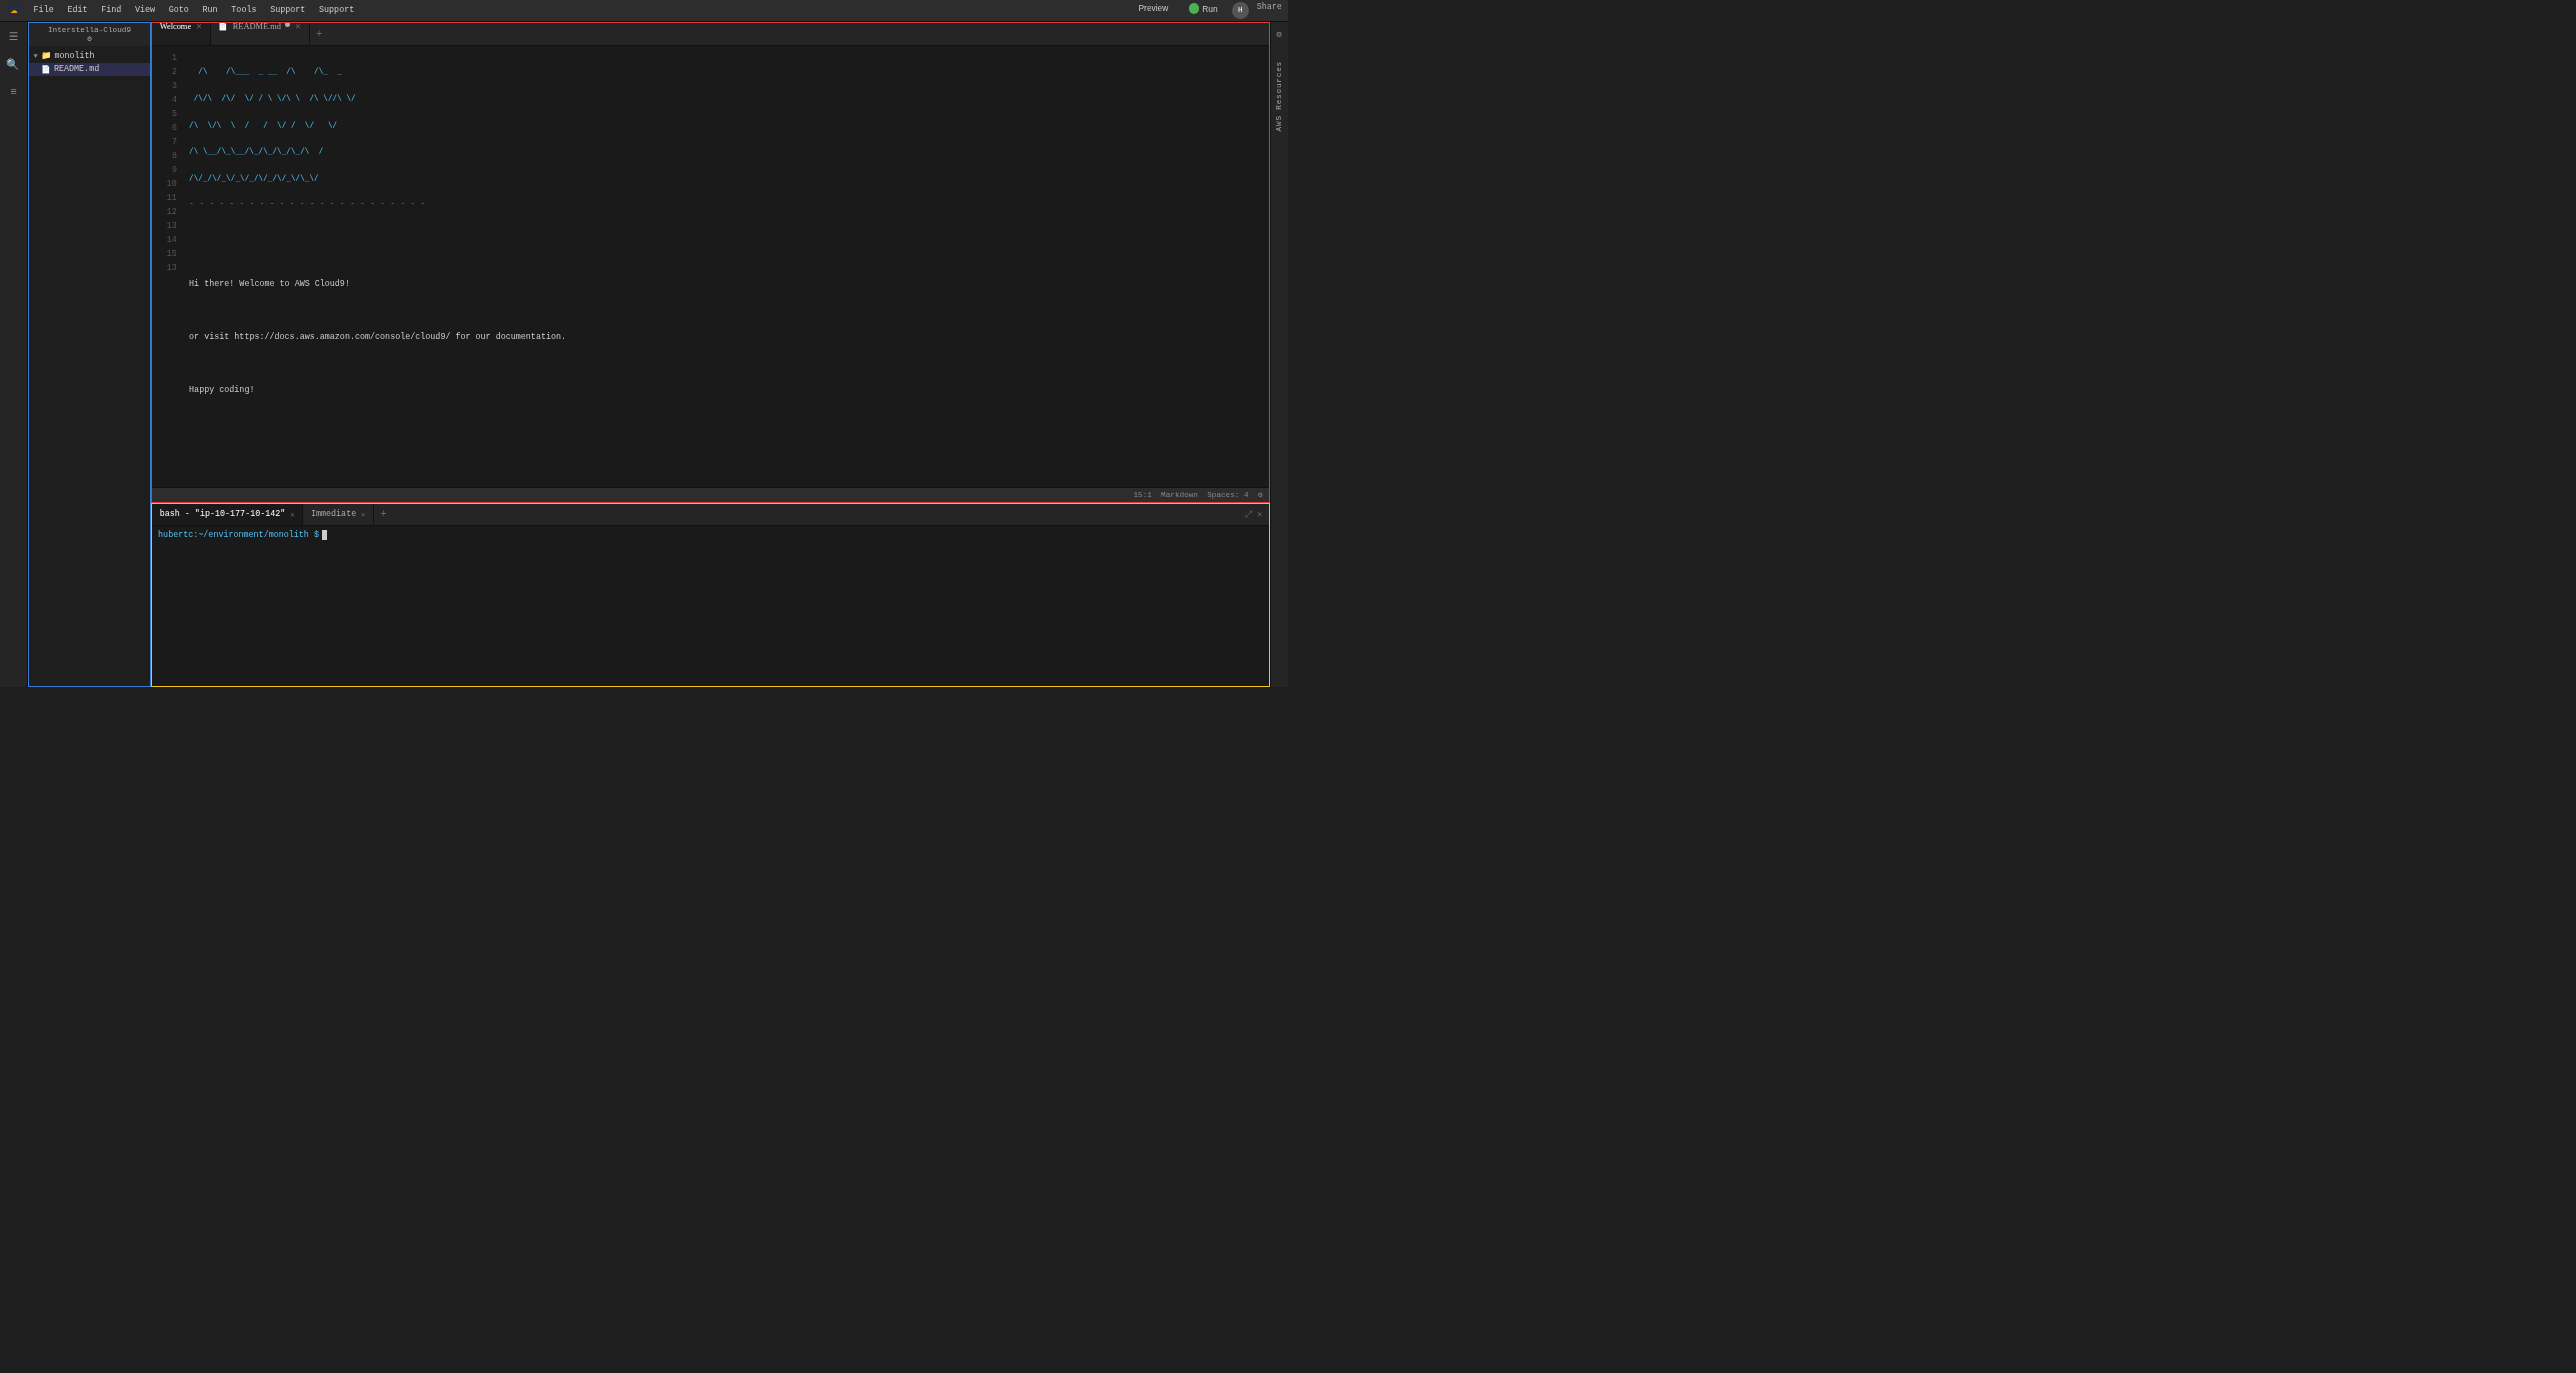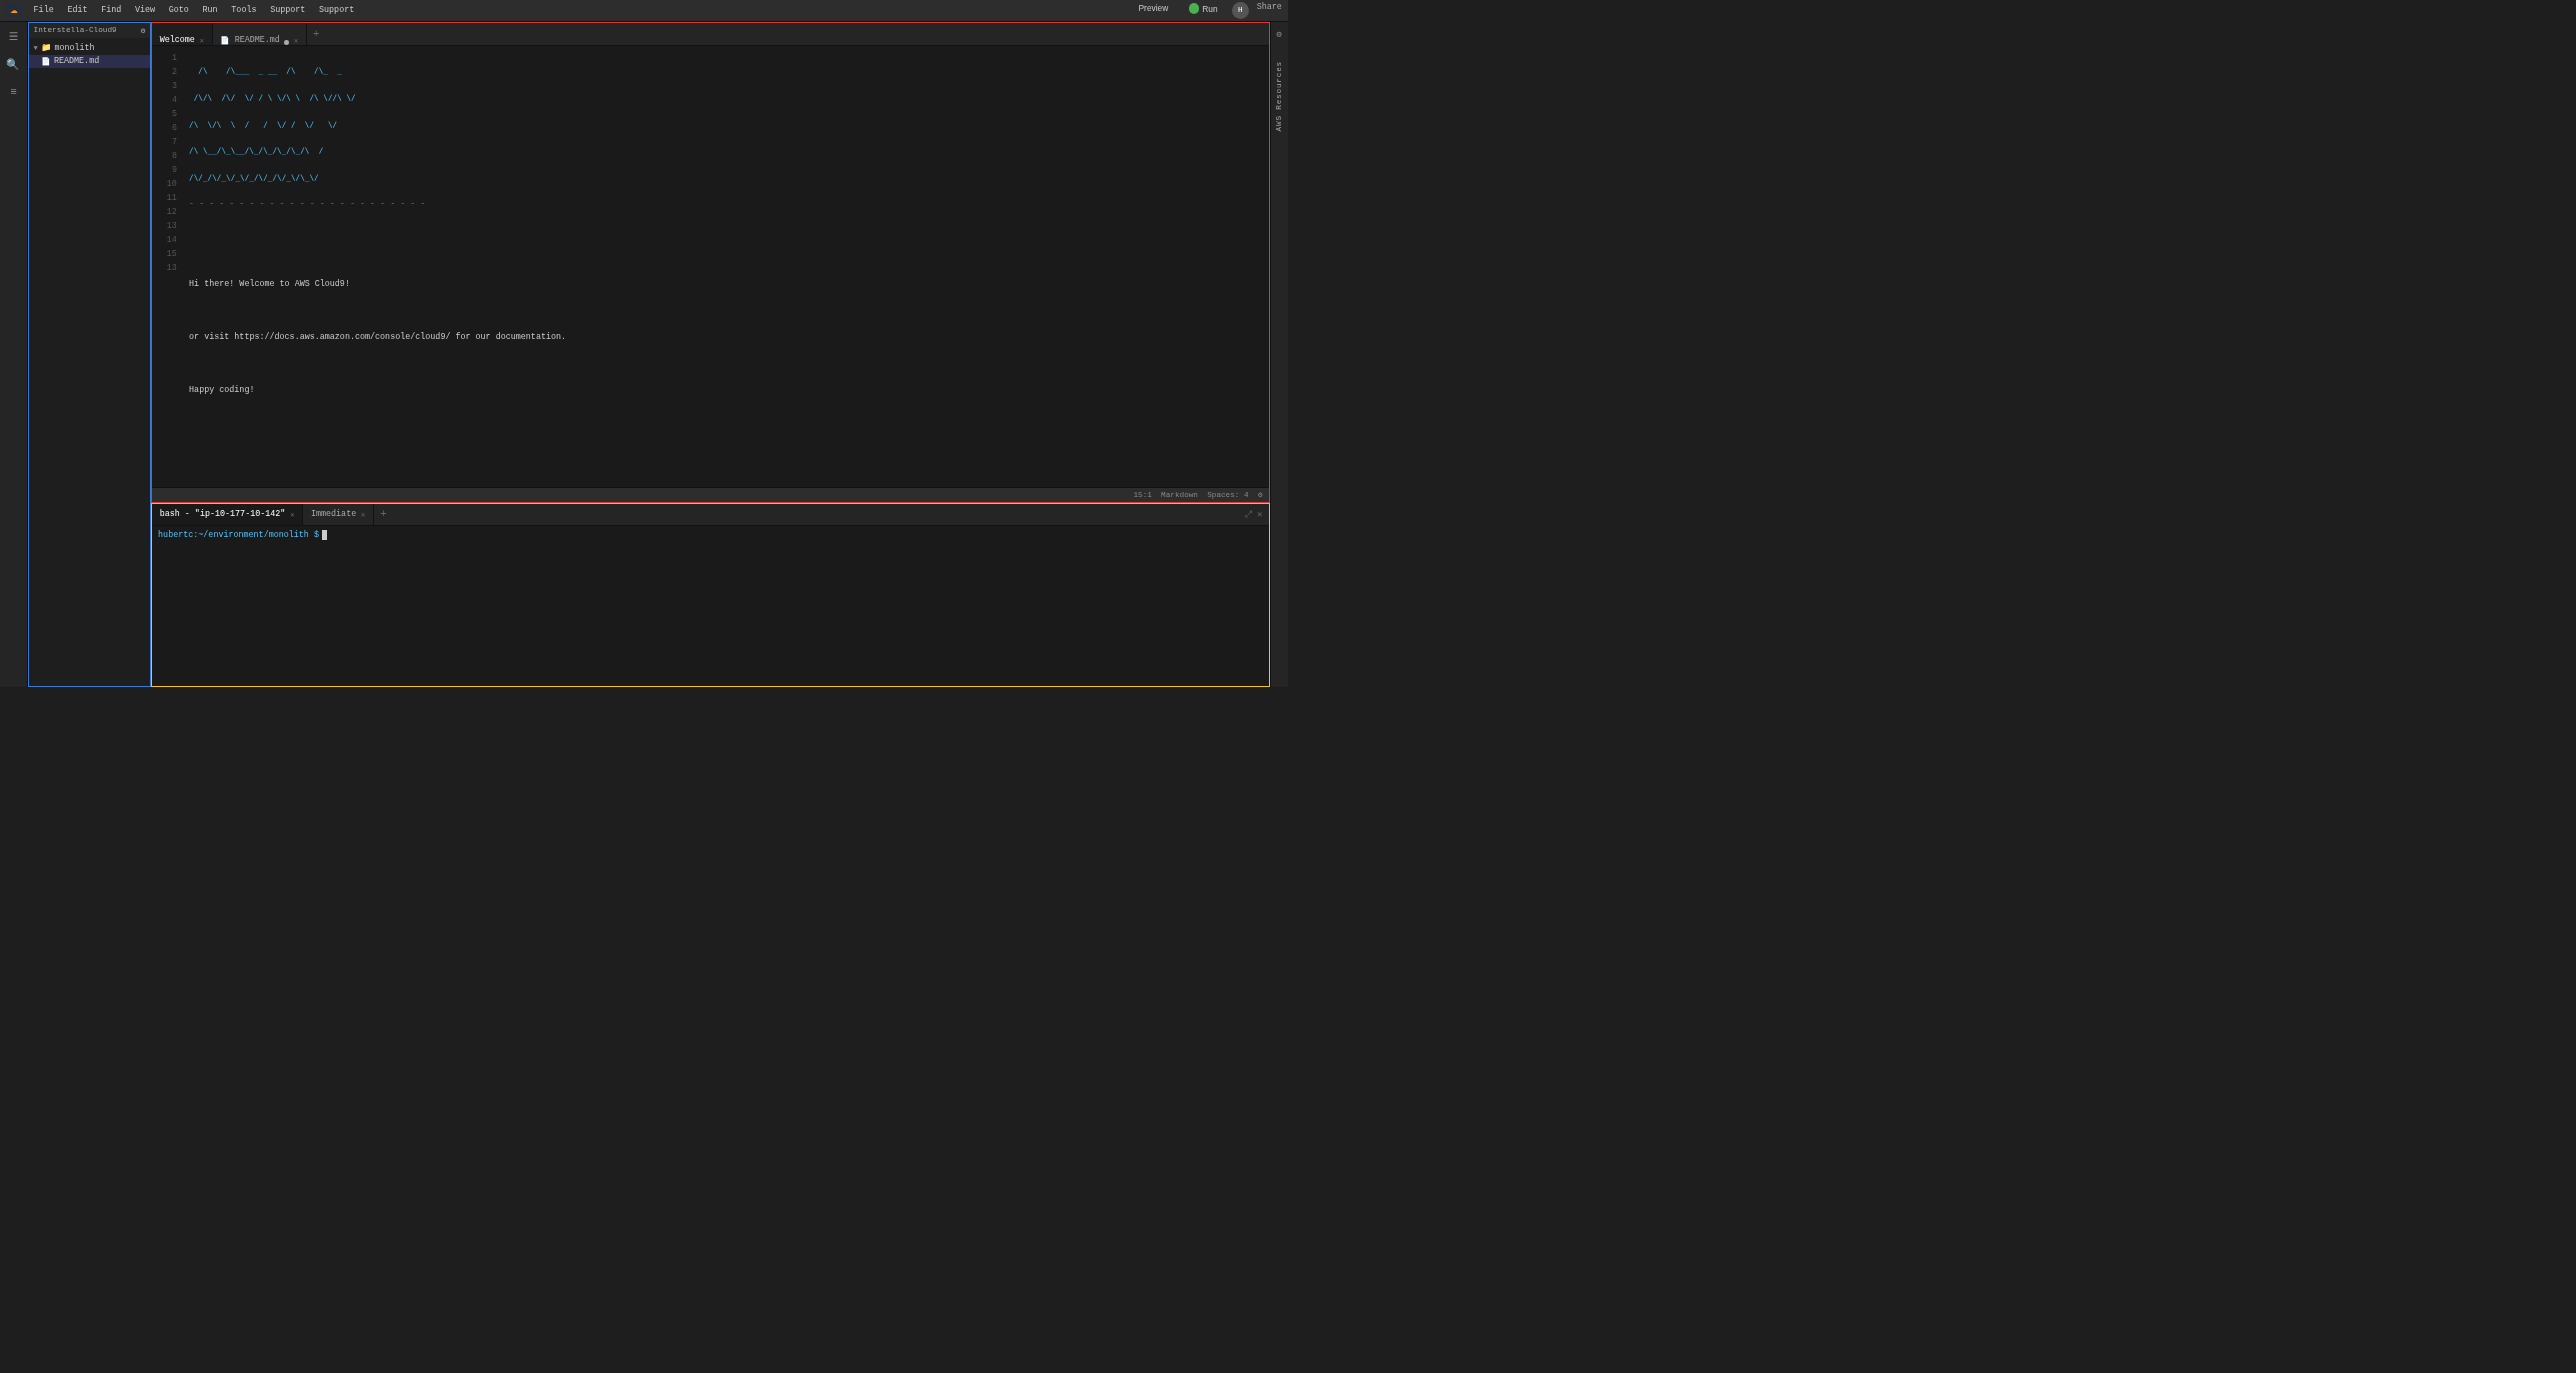--- a/index.html
+++ b/index.html
@@ -119,20 +119,21 @@
       overflow: hidden;
     }
     .file-tree-header {
       display: flex;
       align-items: center;
       justify-content: space-between;
       padding: 3.1px 4.6px;
       background: #252525;
       font-size: 7.7px;
       color: #aaa;
+      flex-direction: column;
     }
     .file-tree-content {
       flex: 1;
       overflow-y: auto;
       padding: 3.1px 0;
     }
     .tree-item {
       display: flex;
       align-items: center;
       padding: 1.5px 4.6px;
@@ -168,28 +169,29 @@
     
     .tab-bar {
       display: flex;
       align-items: center;
       background: #252525;
       height: 23px;
       border-bottom: 0.8px solid #111;
     }
     .tab {
       display: flex;
-      align-items: flex-end;
+      align-items: flex-start;
       padding: 0 7.7px;
       height: 23px;
       font-size: 8.4px;
       cursor: pointer;
       gap: 4.6px;
       color: #aaa;
       border-right: 0.8px solid #111;
+      font-family: Liberation Serif, serif;
     }
     .tab.active {
       background: #1e1e1e;
       color: #fff;
     }
     .tab-close {
       font-size: 7.7px;
       color: #666;
       cursor: pointer;
     }

